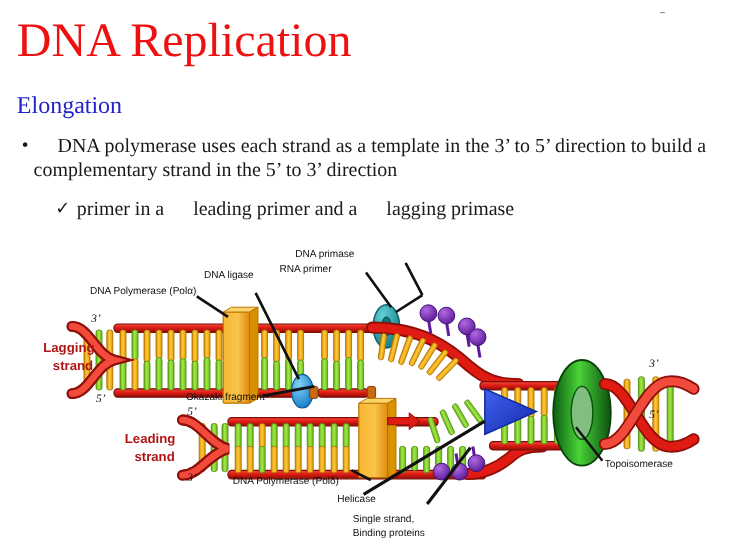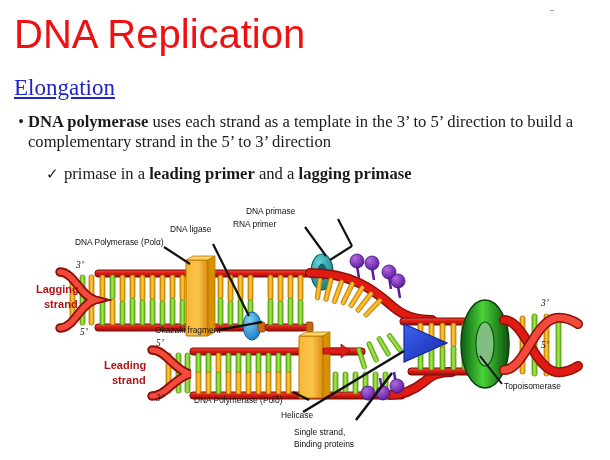--- a/index.html
+++ b/index.html
@@ -18,37 +18,36 @@
     position: relative;
     width: 610px;
     height: 460px;
     background: #ffffff;
   }
   
   .title {
     position: absolute;
     left: 14px;
     top: 10px;
-    font-family: Liberation Sans, sans-serif;
+    font-family: Liberation Serif, serif;
     font-size: 40px;
     line-height: 48px;
     color: #ee1111;
     letter-spacing: 0px;
     white-space: nowrap;
   }
   .subtitle {
     position: absolute;
     left: 14px;
     top: 74px;
     font-family: "Liberation Serif", serif;
-    font-size: 23px;
+    font-size: 20px;
     line-height: 28px;
     color: #2222cc;
     white-space: nowrap;
-    text-decoration: underline;
   }
   .bullet-row {
     position: absolute;
     left: 14px;
     top: 112px;
     width: 596px;
     font-family: "Liberation Serif", serif;
     font-size: 16.6px;
     line-height: 20px;
     color: #1a1a1a;
@@ -56,21 +55,21 @@
     align-items: flex-start;
   }
   .bullet-dot {
     width: 14px;
     flex: 0 0 14px;
     text-align: center;
     font-size: 16px;
     line-height: 20px;
   }
   .bullet-text { flex: 1 1 auto; }
-  .bullet-text b { font-weight: bold; }
+  .bullet-text b { font-weight: normal; margin-left: 20px; }
   .sub-bullet-row {
     position: absolute;
     left: 46px;
     top: 164px;
     width: 540px;
     font-family: "Liberation Serif", serif;
     font-size: 16.6px;
     line-height: 20px;
     color: #1a1a1a;
     display: flex;
@@ -128,21 +127,21 @@
 
   <div class="subtitle">Elongation</div>
 
   <div class="bullet-row">
     <span class="bullet-dot">•</span>
     <span class="bullet-text"><b>DNA polymerase</b><span> uses each strand as a template in the 3’ to 5’ direction to build a complementary strand in the 5’ to 3’ direction</span></span>
   </div>
 
   <div class="sub-bullet-row">
     <span class="check-mark">✓</span>
-    <span class="bullet-text"><span>primase in a </span><b>leading primer</b><span> and a </span><b>lagging primase</b></span>
+    <span class="bullet-text"><span>primer in a </span><b>leading primer</b><span> and a </span><b>lagging primase</b></span>
   </div>
 
   <div class="tiny-tick"></div>
 
   <div class="figure">
     <svg width="610" height="264" viewBox="0 0 610 264" xmlns="http://www.w3.org/2000/svg">
       <defs>
         <linearGradient id="gBase" x1="0" y1="0" x2="1" y2="0">
           <stop offset="0%" stop-color="#5fae14"></stop>
           <stop offset="45%" stop-color="#a6e84a"></stop>

